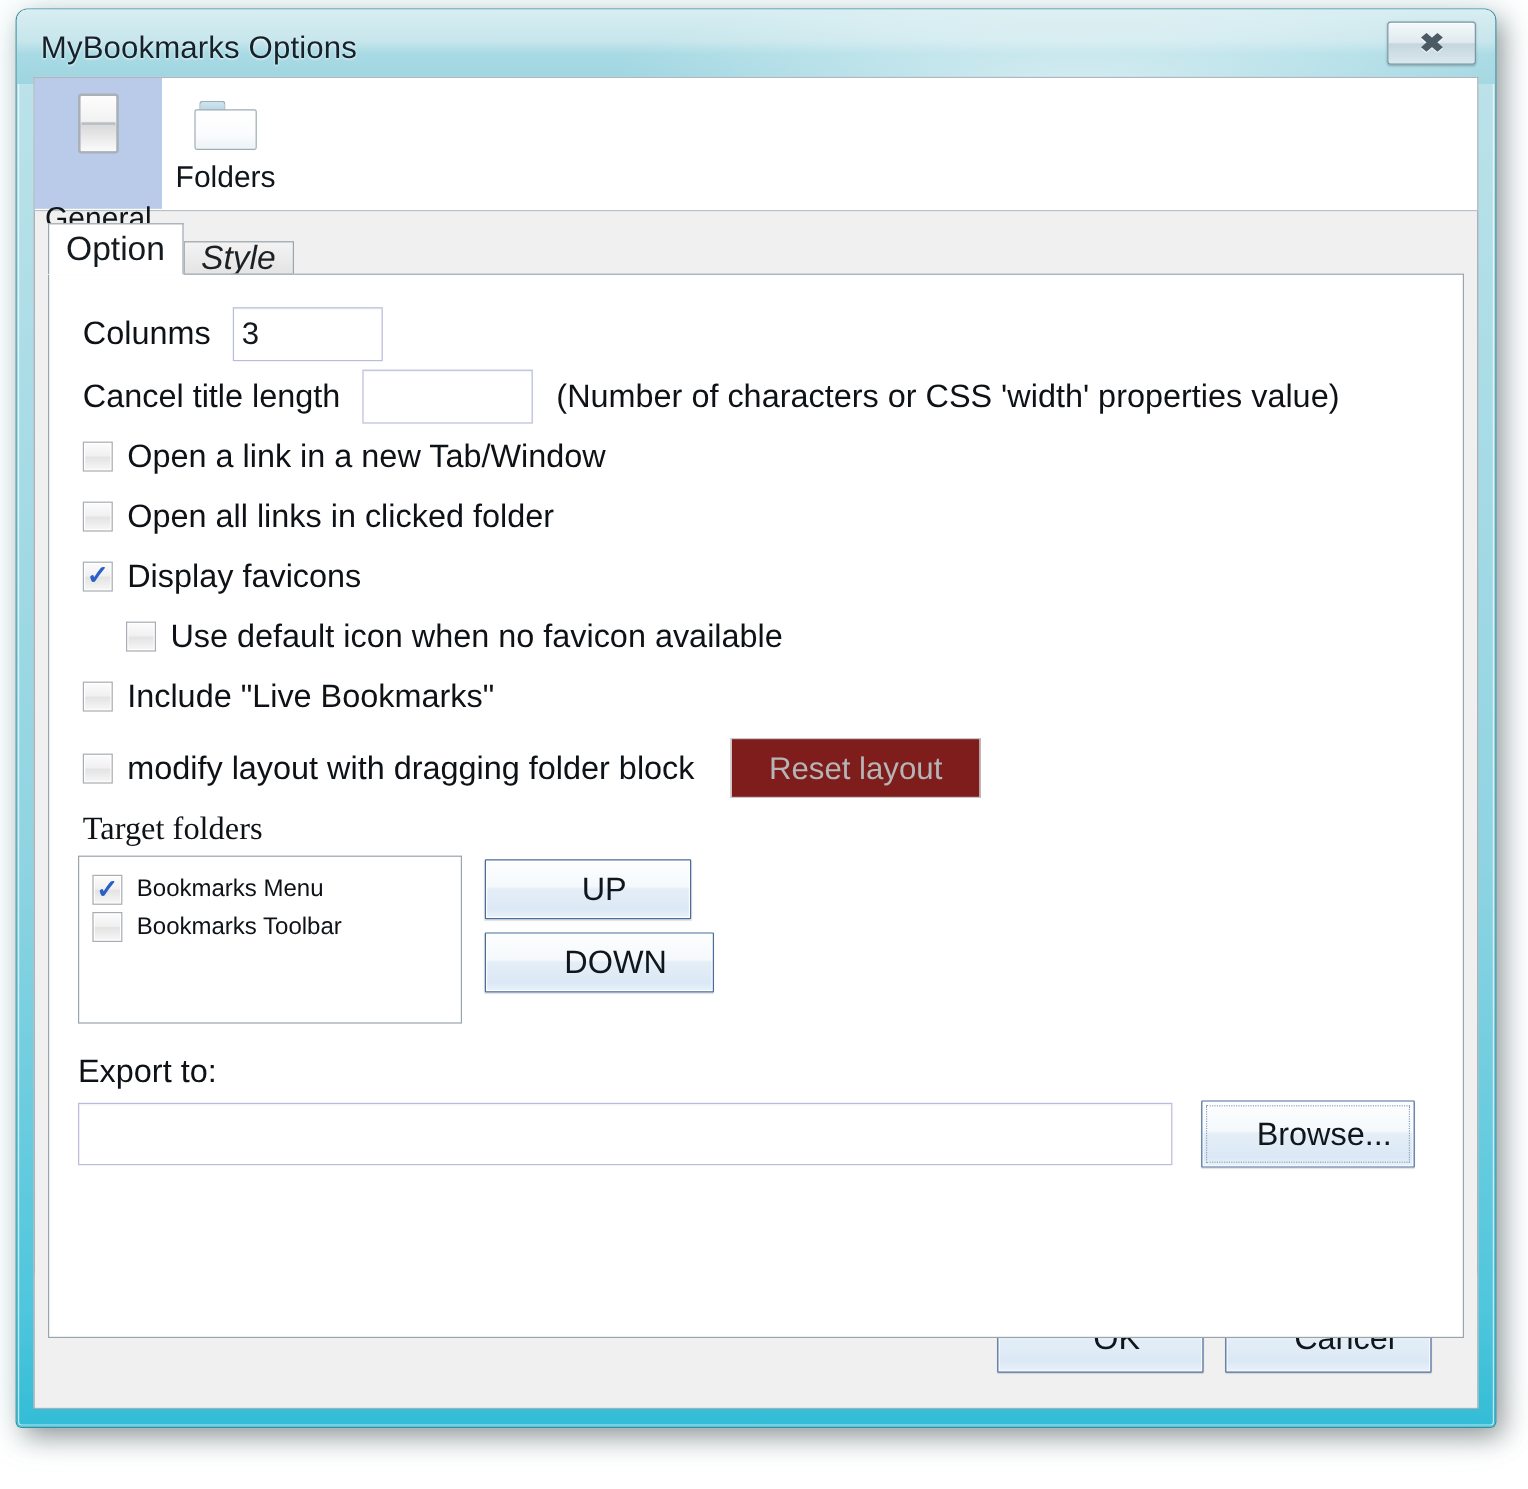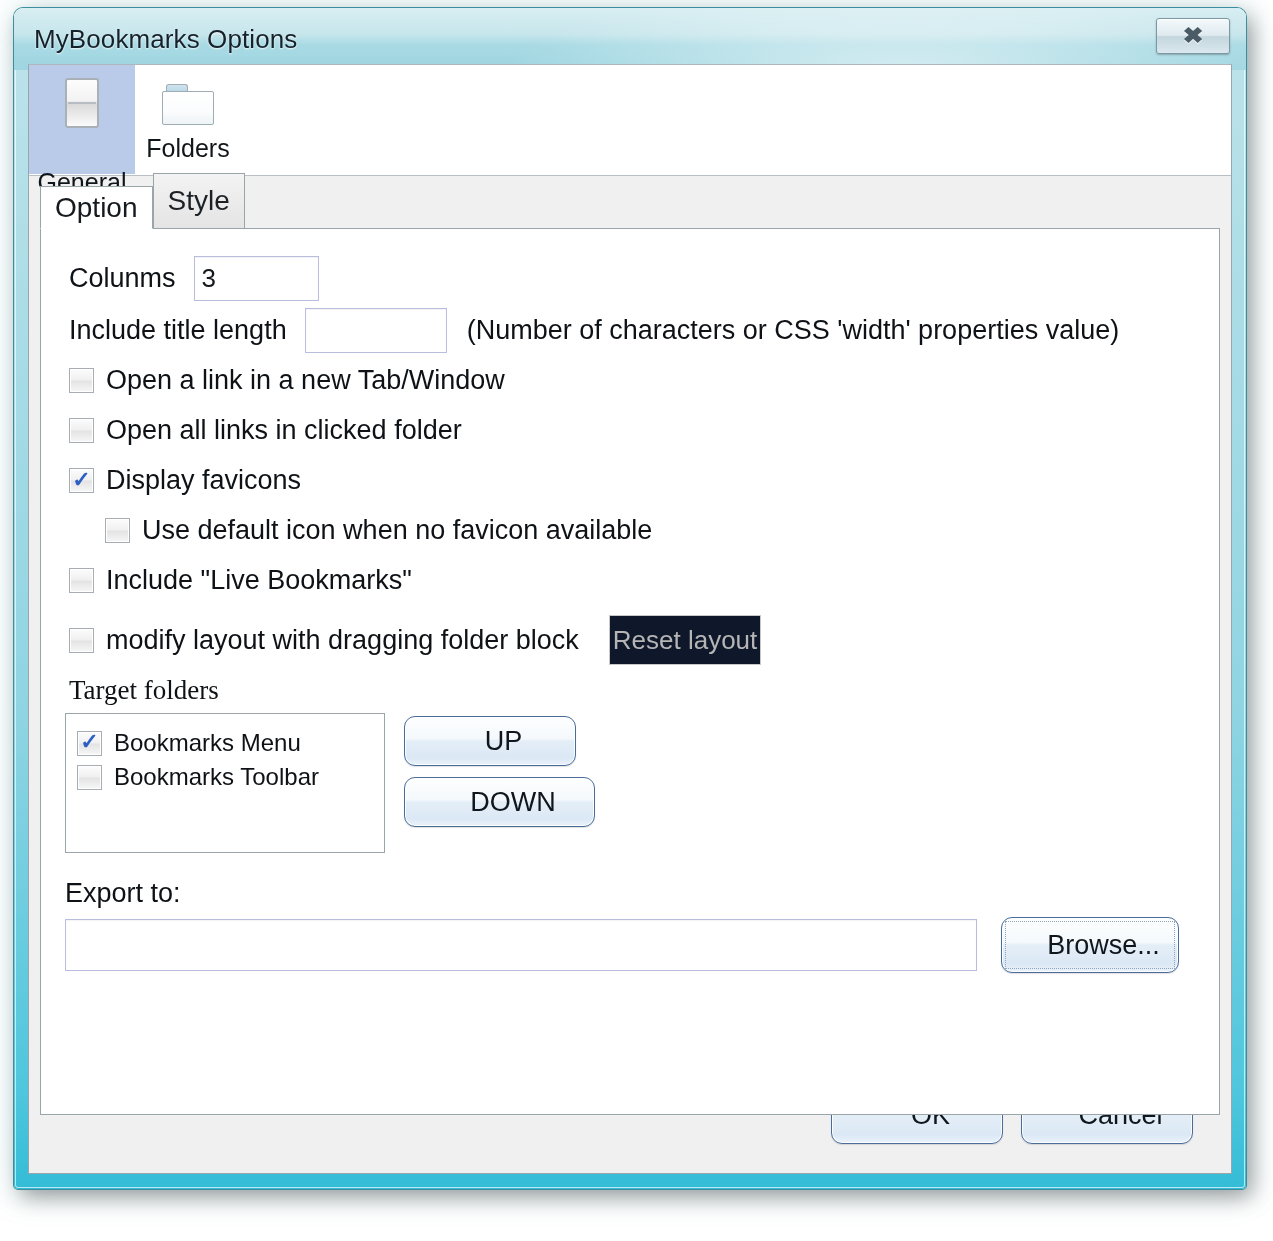--- a/index.html
+++ b/index.html
@@ -160,22 +160,23 @@
   .sub-tab.selected {
     background: #ffffff;
     border: 1px solid #9aa4ab;
     border-bottom: 1px solid #ffffff;
     z-index: 3;
     height: 43px;
   }
   .sub-tab.unselected {
     background: linear-gradient(to bottom, #f3f3f3 0%, #e4e4e4 100%);
     border: 1px solid #9aa4ab;
-    height: 56px;
+    height: 28px;
     color: #1c2126;
+    font-style: italic;
   }
   #subtab-panel {
     position: absolute;
     left: 0; top: 41px; width: 1180px; height: 887px;
     background: #ffffff;
     border: 1px solid #9aa4ab;
     box-sizing: border-box;
     z-index: 1;
   }
 
@@ -220,33 +221,33 @@
   .cb.checked .tick { display: block; }
 
   .cb-row { display: flex; align-items: center; gap: 12px; }
   .cb-row .cb-label { font-size: 27px; color: #0e1216; white-space: nowrap; }
 
   .hint-text { font-size: 27px; color: #0e1216; white-space: nowrap; }
 
   
   .btn-disabled {
     border: 1px solid #c8c8c8;
-    background: #0f172a;
+    background: #7f1d1d;
     color: #b5b5b5;
     font-size: 26px;
     font-family: "Liberation Sans", sans-serif;
-    padding: 7px 3px;
+    padding: 7px 31px;
     box-sizing: border-box;
     cursor: default;
   }
 
   
   .aero-btn {
     border: 1px solid #4a6c9b;
-    border-radius: 11px;
+    border-radius: 1px;
     background: linear-gradient(to bottom,
         #fdfefe 0%, #f5f9fc 45%, #e4eef7 50%, #dbe8f5 85%, #eaf2fa 100%);
     box-shadow: inset 0 0 0 1px rgba(255,255,255,0.85), 0 1px 1px rgba(0,0,0,0.12);
     font-family: "Liberation Sans", sans-serif;
     font-size: 27px;
     color: #0f161c;
     display: flex; align-items: center; justify-content: center;
     cursor: pointer;
     box-sizing: border-box;
     padding-left: 27px;
@@ -263,21 +264,21 @@
   }
 
   
   #target-list {
     border: 1px solid #9aa4ab;
     background: #ffffff;
     box-sizing: border-box;
     padding: 9px 11px;
   }
   #target-list .cb-row { margin: 6px 0; }
-  #target-list .cb-label { font-size: 24px; text-align: right; }
+  #target-list .cb-label { font-size: 20px; text-align: right; }
 
   
   #bottom-bar {
     position: absolute;
     left: 0; bottom: 0; width: 100%; height: 112px;
     background: #f0f0f0;
   }
 </style>
 </head>
 <body>
@@ -319,21 +320,21 @@
       </div>
 
       <div id="subtab-panel">
 
         <div class="form-row" style="position:absolute; left:28px; top:27px;">
           <span class="field-label">Colunms</span>
           <input class="text-input" type="text" style="width: 125px; height: 45px; margin-left: 18px;" value="3">
         </div>
 
         <div class="form-row" style="position:absolute; left:28px; top:79px;">
-          <span class="field-label">Include title length</span>
+          <span class="field-label">Cancel title length</span>
           <input class="text-input" type="text" style="width: 142px; height: 45px; margin-left: 18px;" value="">
           <span class="hint-text" style="margin-left:20px;">(Number of characters or CSS 'width' properties value)</span>
         </div>
 
         <div class="cb-row" style="position:absolute; left:28px; top:136px;">
           <span class="cb"></span>
           <span class="cb-label">Open a link in a new Tab/Window</span>
         </div>
 
         <div class="cb-row" style="position:absolute; left:28px; top:186px;">

